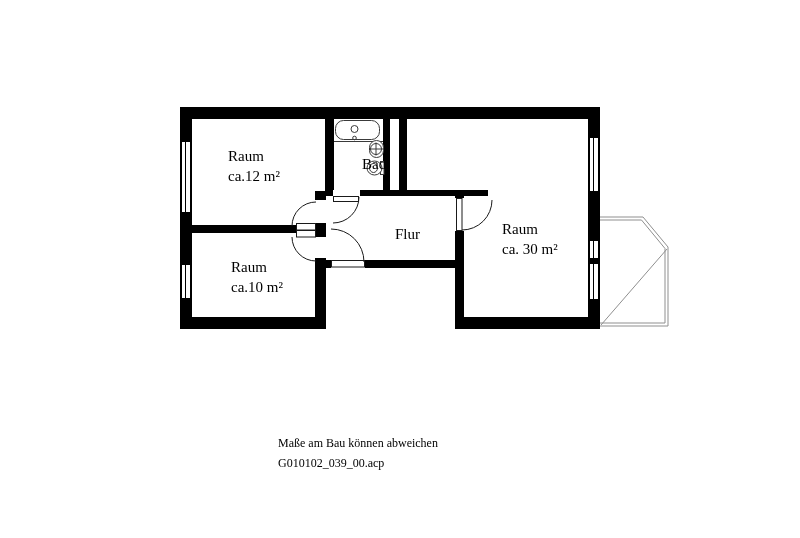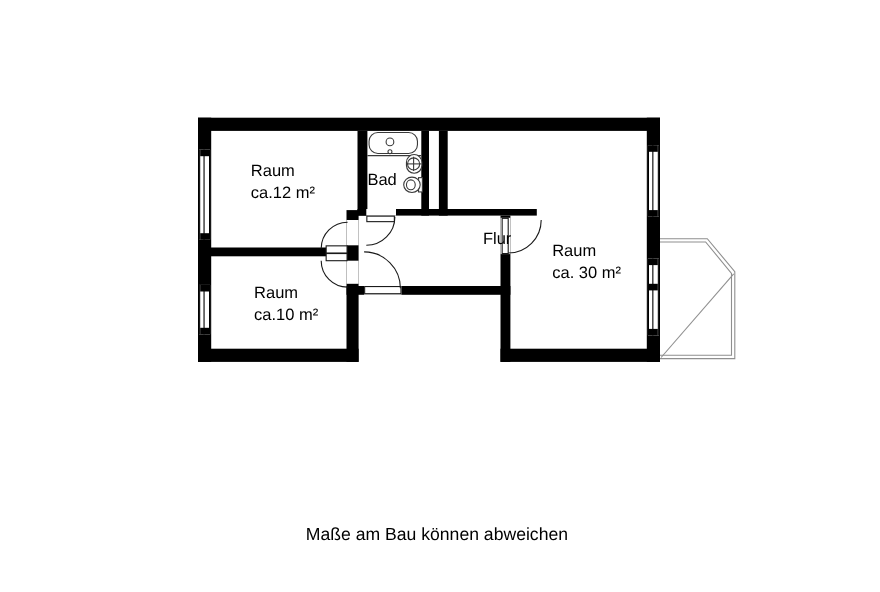--- a/index.html
+++ b/index.html
@@ -1,31 +1,31 @@
 <!DOCTYPE html>
 <html><head>
 <meta charset="utf-8">
 <style>
   html,body{margin:0;padding:0;background:#fff;}
   .canvas{
     position:relative;width:800px;height:538px;background:#fff;overflow:hidden;
-    font-family:Liberation Sans, sans-serif;
+    font-family:Liberation Serif, serif;
   }
   .wall{position:absolute;background:#000;}
   .opening{position:absolute;background:#fff;}
   .window{position:absolute;background:#fff;border-left:1px solid #000;border-right:1px solid #000;box-sizing:border-box;}
   .window .mull{position:absolute;top:0;bottom:0;left:50%;width:1px;margin-left:-1px;background:#000;}
   .window .cap{position:absolute;left:0;right:0;height:6px;background:#000;}
   .cap.top{top:0;}
   .cap.bot{bottom:0;}
   .cap.mid{top:23px;}
   svg.overlay{position:absolute;left:0;top:0;pointer-events:none;}
   .label{position:absolute;font-size:15px;line-height:20px;color:#000;white-space:nowrap;}
   .label span{display:block;}
-  .footer{position:absolute;left:278px;top:433px;font-size:16px;line-height:20px;color:#000;margin-top:44px;}
+  .footer{position:absolute;left:278px;top:433px;font-size:12px;line-height:20px;color:#000;}
   .footer div{white-space:nowrap;}
 </style>
 </head>
 <body>
 
 <div class="canvas">
 
   <div class="wall" style="left:180px;top:107px;width:420px;height:12px;"></div>
   <div class="wall" style="left:180px;top:107px;width:12px;height:222px;"></div>
   <div class="wall" style="left:588px;top:107px;width:12px;height:222px;"></div>
@@ -121,35 +121,36 @@
         <ellipse cx="373.5" cy="168" rx="4" ry="4.5"></ellipse>
       </g>
     </g>
   </svg>
 
   <div class="label" style="left:228px;top:146px;">
     <span>Raum</span>
     <span>ca.12 m²</span>
   </div>
 
-  <div class="label" style="left:334px;top:154px;">
+  <div class="label" style="left:334px;top:154px;padding-left:28px;">
     <span>Bad</span>
   </div>
 
   <div class="label" style="left:231px;top:257px;">
     <span>Raum</span>
     <span>ca.10 m²</span>
   </div>
 
-  <div class="label" style="left:395px;top:208px;margin-left:44px;">
+  <div class="label" style="left:395px;top:224px;">
     <span>Flur</span>
   </div>
 
   <div class="label" style="left:502px;top:219px;">
     <span>Raum</span>
     <span>ca. 30 m²</span>
   </div>
 
   <div class="footer">
     <div>Maße am Bau können abweichen</div>
+    <div>G010102_039_00.acp</div>
   </div>
 
 </div>
 
 </body></html>

